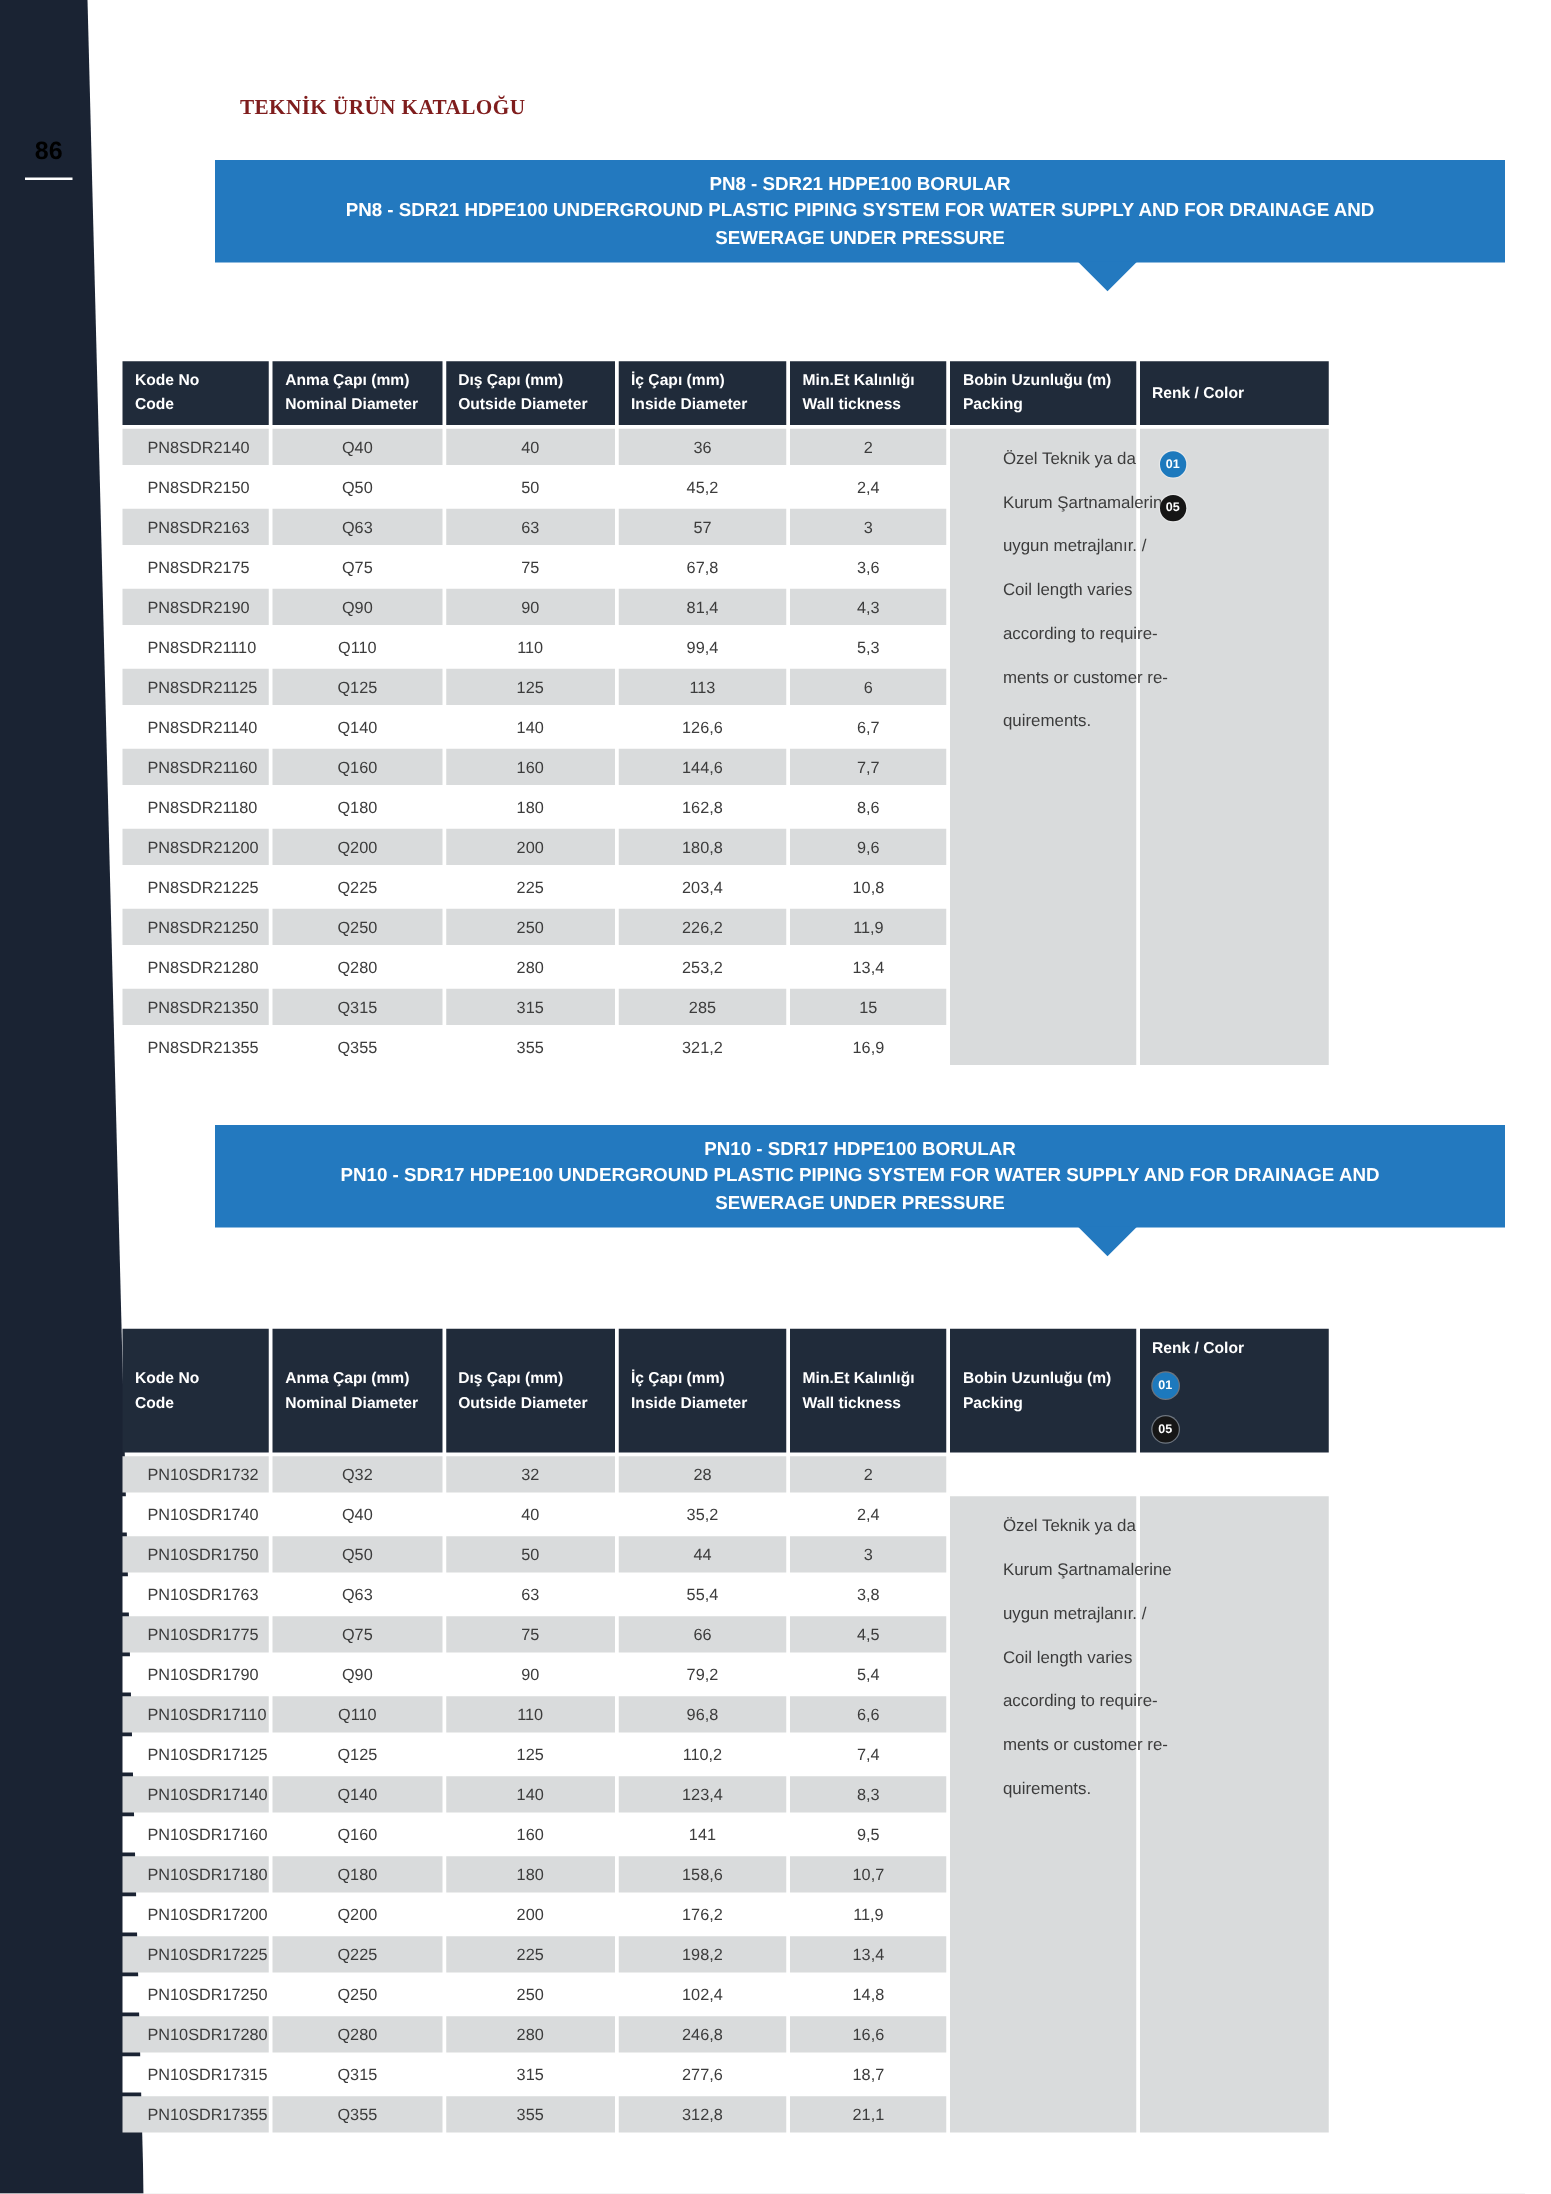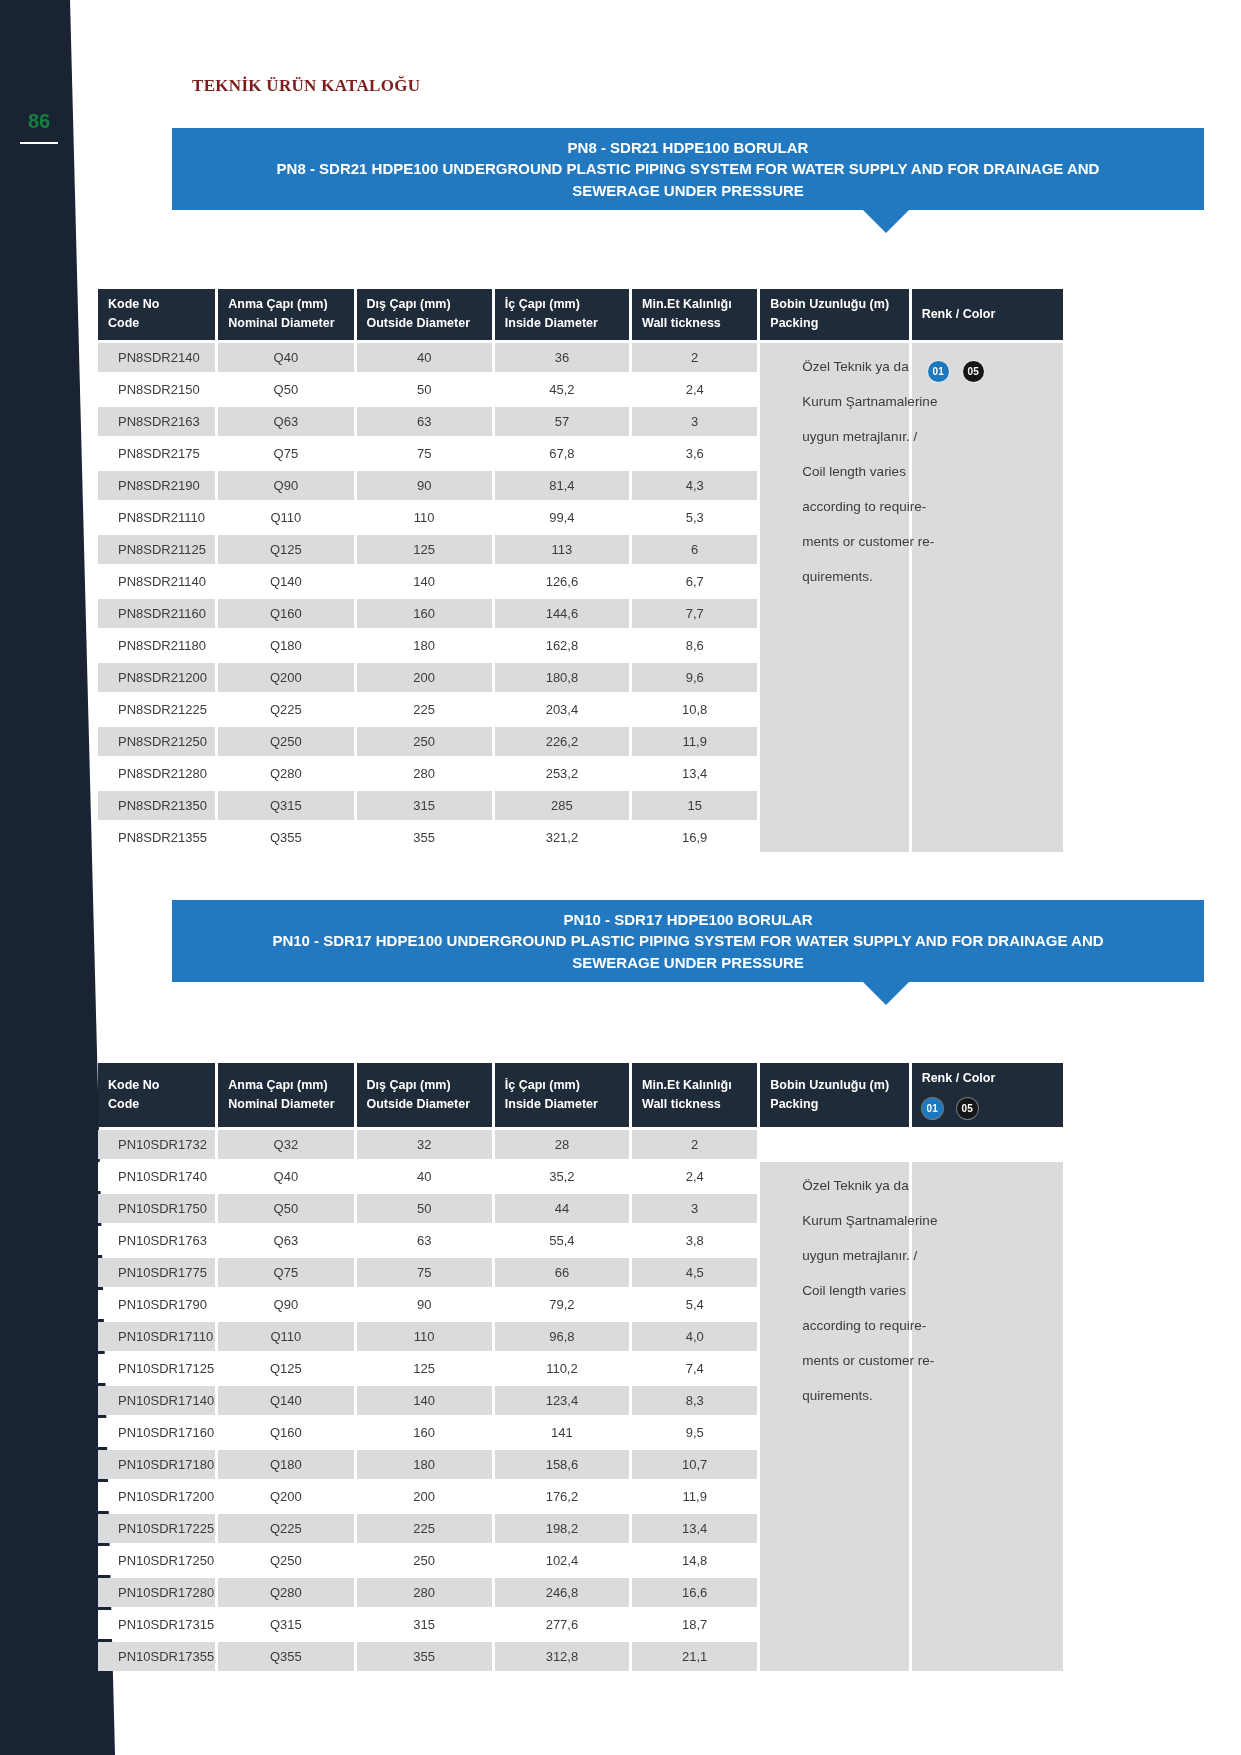--- a/index.html
+++ b/index.html
@@ -8,21 +8,21 @@
     font-family:"Liberation Sans",sans-serif;overflow:hidden;margin:0 auto;
   }
   
   .sidebar{
     position:absolute;left:0;top:0;width:115px;height:1755px;
     background:var(--sidebar_navy,#1a2333);
     clip-path:polygon(0 0,70px 0,115px 100%,0 100%);
   }
   .page-num{
     position:absolute;top:110px;left:20px;width:38px;text-align:center;
-    color:#15803d;font-size:20px;font-weight:bold;
+    color:#000000;font-size:20px;font-weight:bold;
     padding-bottom:9px;border-bottom:2px solid #fff;
   }
   .doc-title{
     position:absolute;top:76px;left:192px;
     font-size:17px;font-weight:bold;color:#7f1d1d;letter-spacing:.3px;font-family:Liberation Serif, serif;
   }
   .banner{
     position:absolute;left:172px;width:1032px;box-sizing:border-box;
     background:var(--banner_blue,#2379bf);color:#fff;font-weight:bold;
     text-align:center;font-size:15px;line-height:1.42;padding:9px 65px;
@@ -51,21 +51,21 @@
     padding:0 4px;box-sizing:border-box;
   }
   .spec-table td.code{text-align:left;padding-left:20px;}
   .spec-table tr.alt td.data{background:var(--row_gray,#d9dbdc);}
   .spec-table tr.plain td.data{background:#ffffff;}
   .spec-table td.side{
     background:var(--row_gray,#d9dbdc);vertical-align:top;text-align:left;
     font-size:13.5px;color:var(--text_dark,#3c3c3c);padding:6px 4px 0 14px;
   }
   .packing-line{line-height:35px;white-space:nowrap;margin-left:28px;}
-  .badges{display:flex;align-items:flex-start;gap:14px;padding:12px 0 0 2px;}
+  .badges{display:flex;align-items:flex-start;gap:14px;padding:12px 0 0 2px;flex-direction:column;}
   th .badges{padding:10px 0 2px 0;}
   .badge{
     display:inline-flex;width:21px;height:21px;border-radius:50%;
     align-items:center;justify-content:center;
     color:#fff;font-size:10px;font-weight:bold;letter-spacing:0;
     box-shadow:0 0 0 1px rgba(255,255,255,.35);
   }
 </style>
 </head>
 <body>
@@ -360,21 +360,21 @@
             <td class="data">Q90</td>
             <td class="data">90</td>
             <td class="data">79,2</td>
             <td class="data">5,4</td>
           </tr>
           <tr class="alt">
             <td class="data code">PN10SDR17110</td>
             <td class="data">Q110</td>
             <td class="data">110</td>
             <td class="data">96,8</td>
-            <td class="data">4,0</td>
+            <td class="data">6,6</td>
           </tr>
           <tr class="plain">
             <td class="data code">PN10SDR17125</td>
             <td class="data">Q125</td>
             <td class="data">125</td>
             <td class="data">110,2</td>
             <td class="data">7,4</td>
           </tr>
           <tr class="alt">
             <td class="data code">PN10SDR17140</td>

